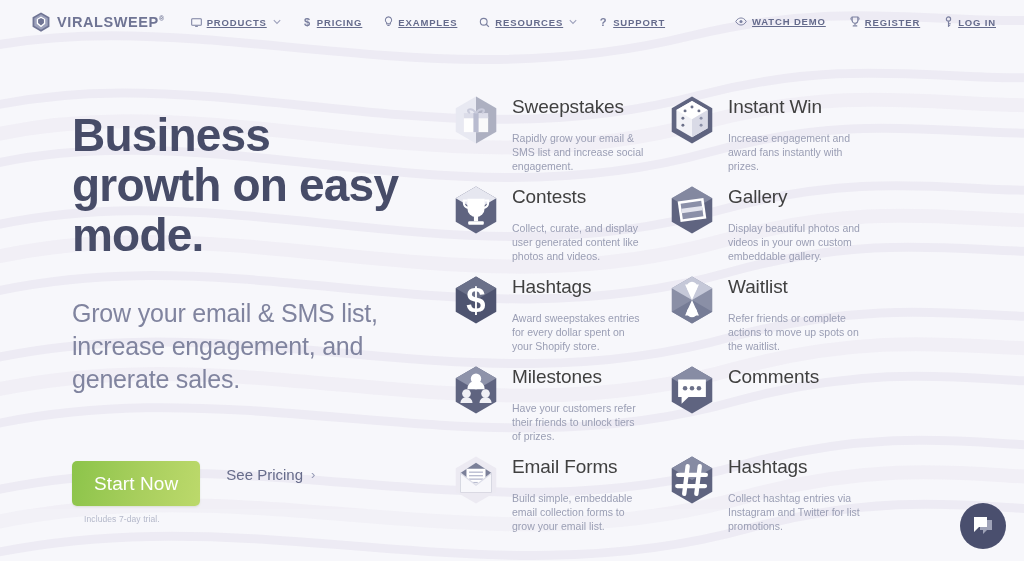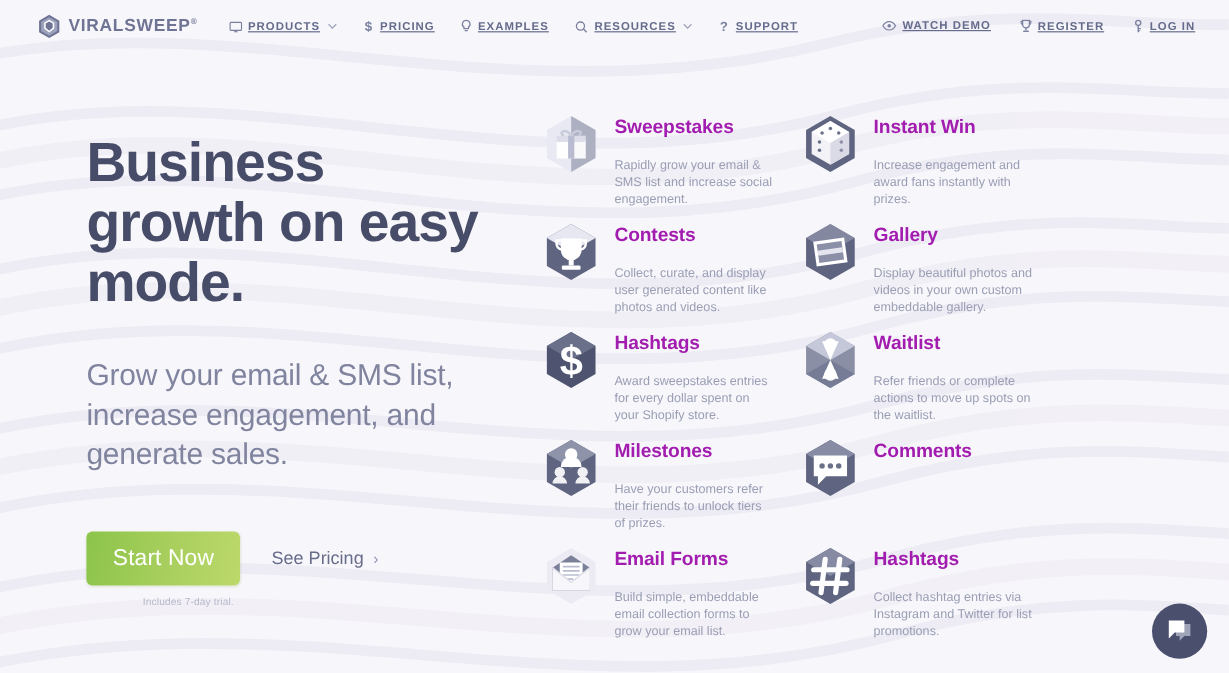--- a/index.html
+++ b/index.html
@@ -126,36 +126,37 @@
     border: none;
     border-radius: 5px;
     background: linear-gradient(100deg, #8cc44a 0%, #a9cf5e 55%, #bcd96b 100%);
     color: #ffffff;
     font-size: 19px;
     font-weight: 400;
     font-family: "Liberation Sans", sans-serif;
     letter-spacing: 0.1px;
     cursor: pointer;
     box-shadow: 0 1px 2px rgba(120,150,70,0.18);
+    margin-top: 18px;
   }
 
   .btn-pricing {
     display: inline-flex;
     align-items: center;
     gap: 8px;
     font-size: 15px;
     color: #676c8b;
     cursor: pointer;
     white-space: nowrap;
   }
   .btn-pricing .chev { color: #9297b3; font-size: 13px; }
 
   .trial-note {
     margin-top: 8px;
-    margin-left: 47px;
+    margin-left: 12px;
     font-size: 8.5px;
     color: #b4b8ca;
     letter-spacing: 0.1px;
   }
 
   
   .features {
     position: relative;
     padding-top: 48px;
     padding-left: 10px;
@@ -175,23 +176,23 @@
   .feature .badge {
     flex: 0 0 auto;
     width: 52px;
     height: 52px;
     margin-top: 2px;
   }
 
   .feature .ftext { padding-top: 6px; }
 
   .feature .ftitle {
-    font-size: 16px;
-    font-weight: 700;
-    color: #a21caf;
+    font-size: 19px;
+    font-weight: 400;
+    color: #404040;
     letter-spacing: -0.1px;
     line-height: 17px;
     margin-bottom: 3px;
   }
 
   .feature .fdesc {
     font-size: 10.5px;
     line-height: 14px;
     color: #9a9eb4;
     max-width: 132px;

